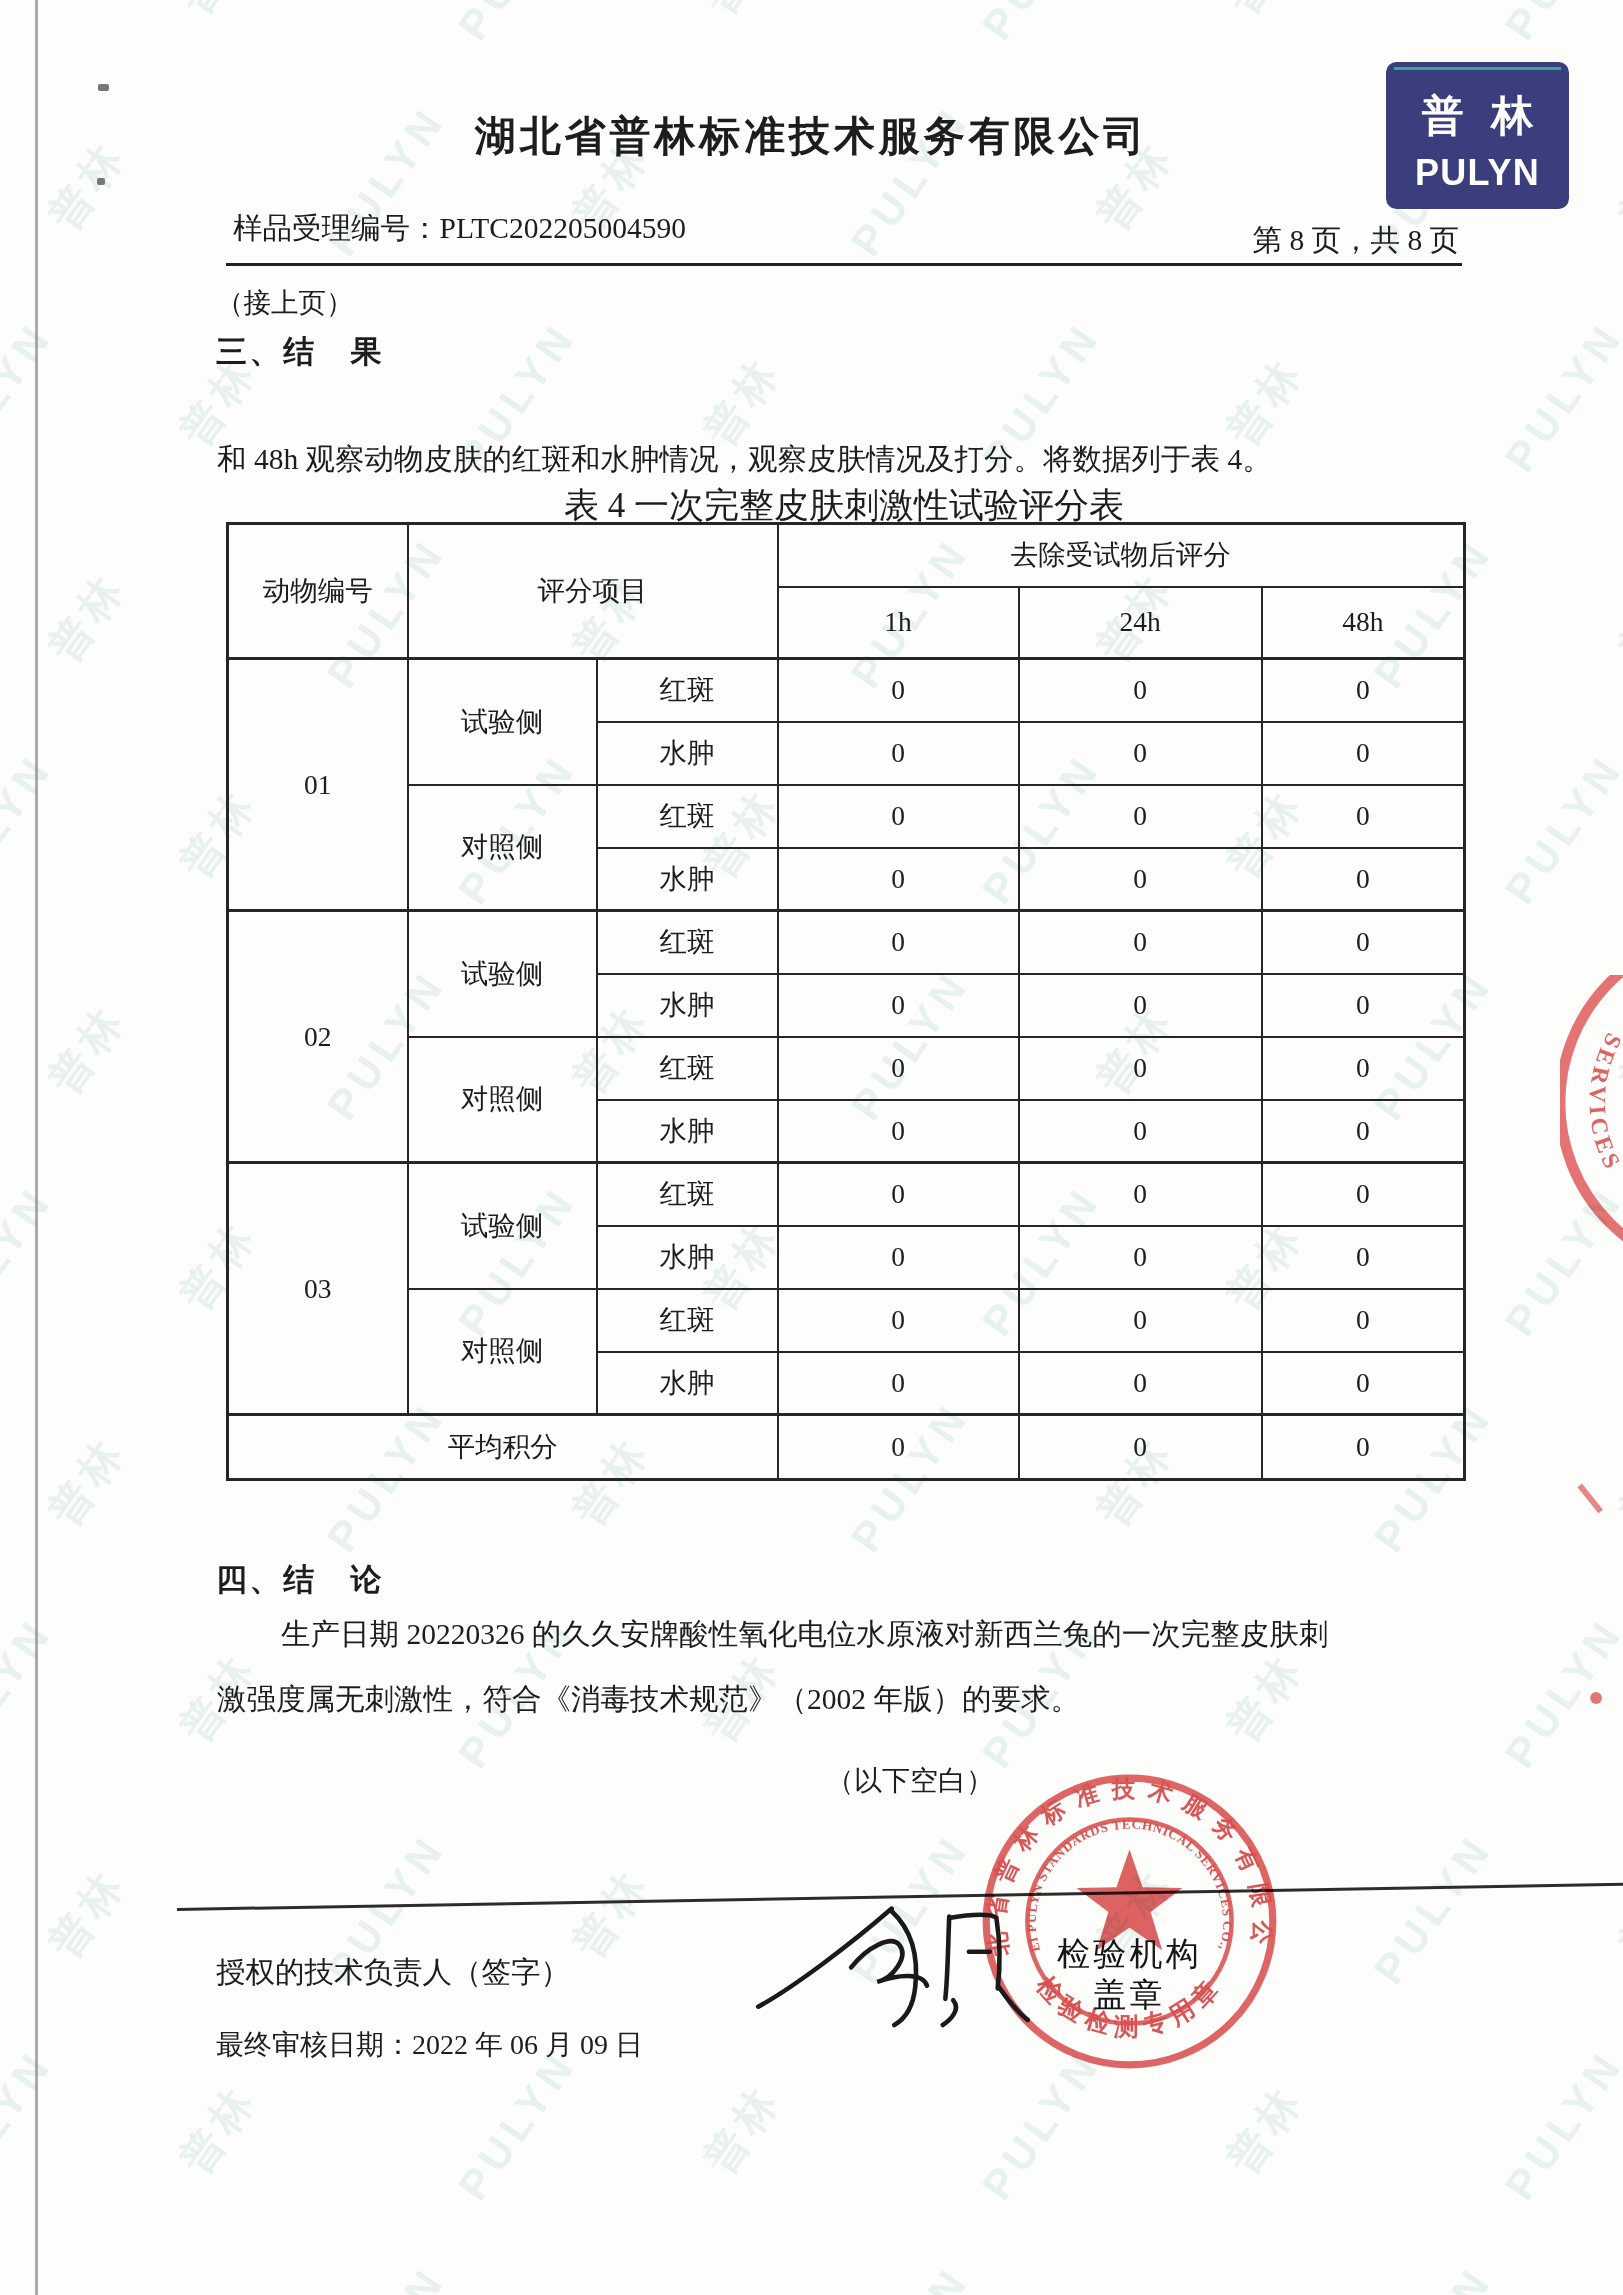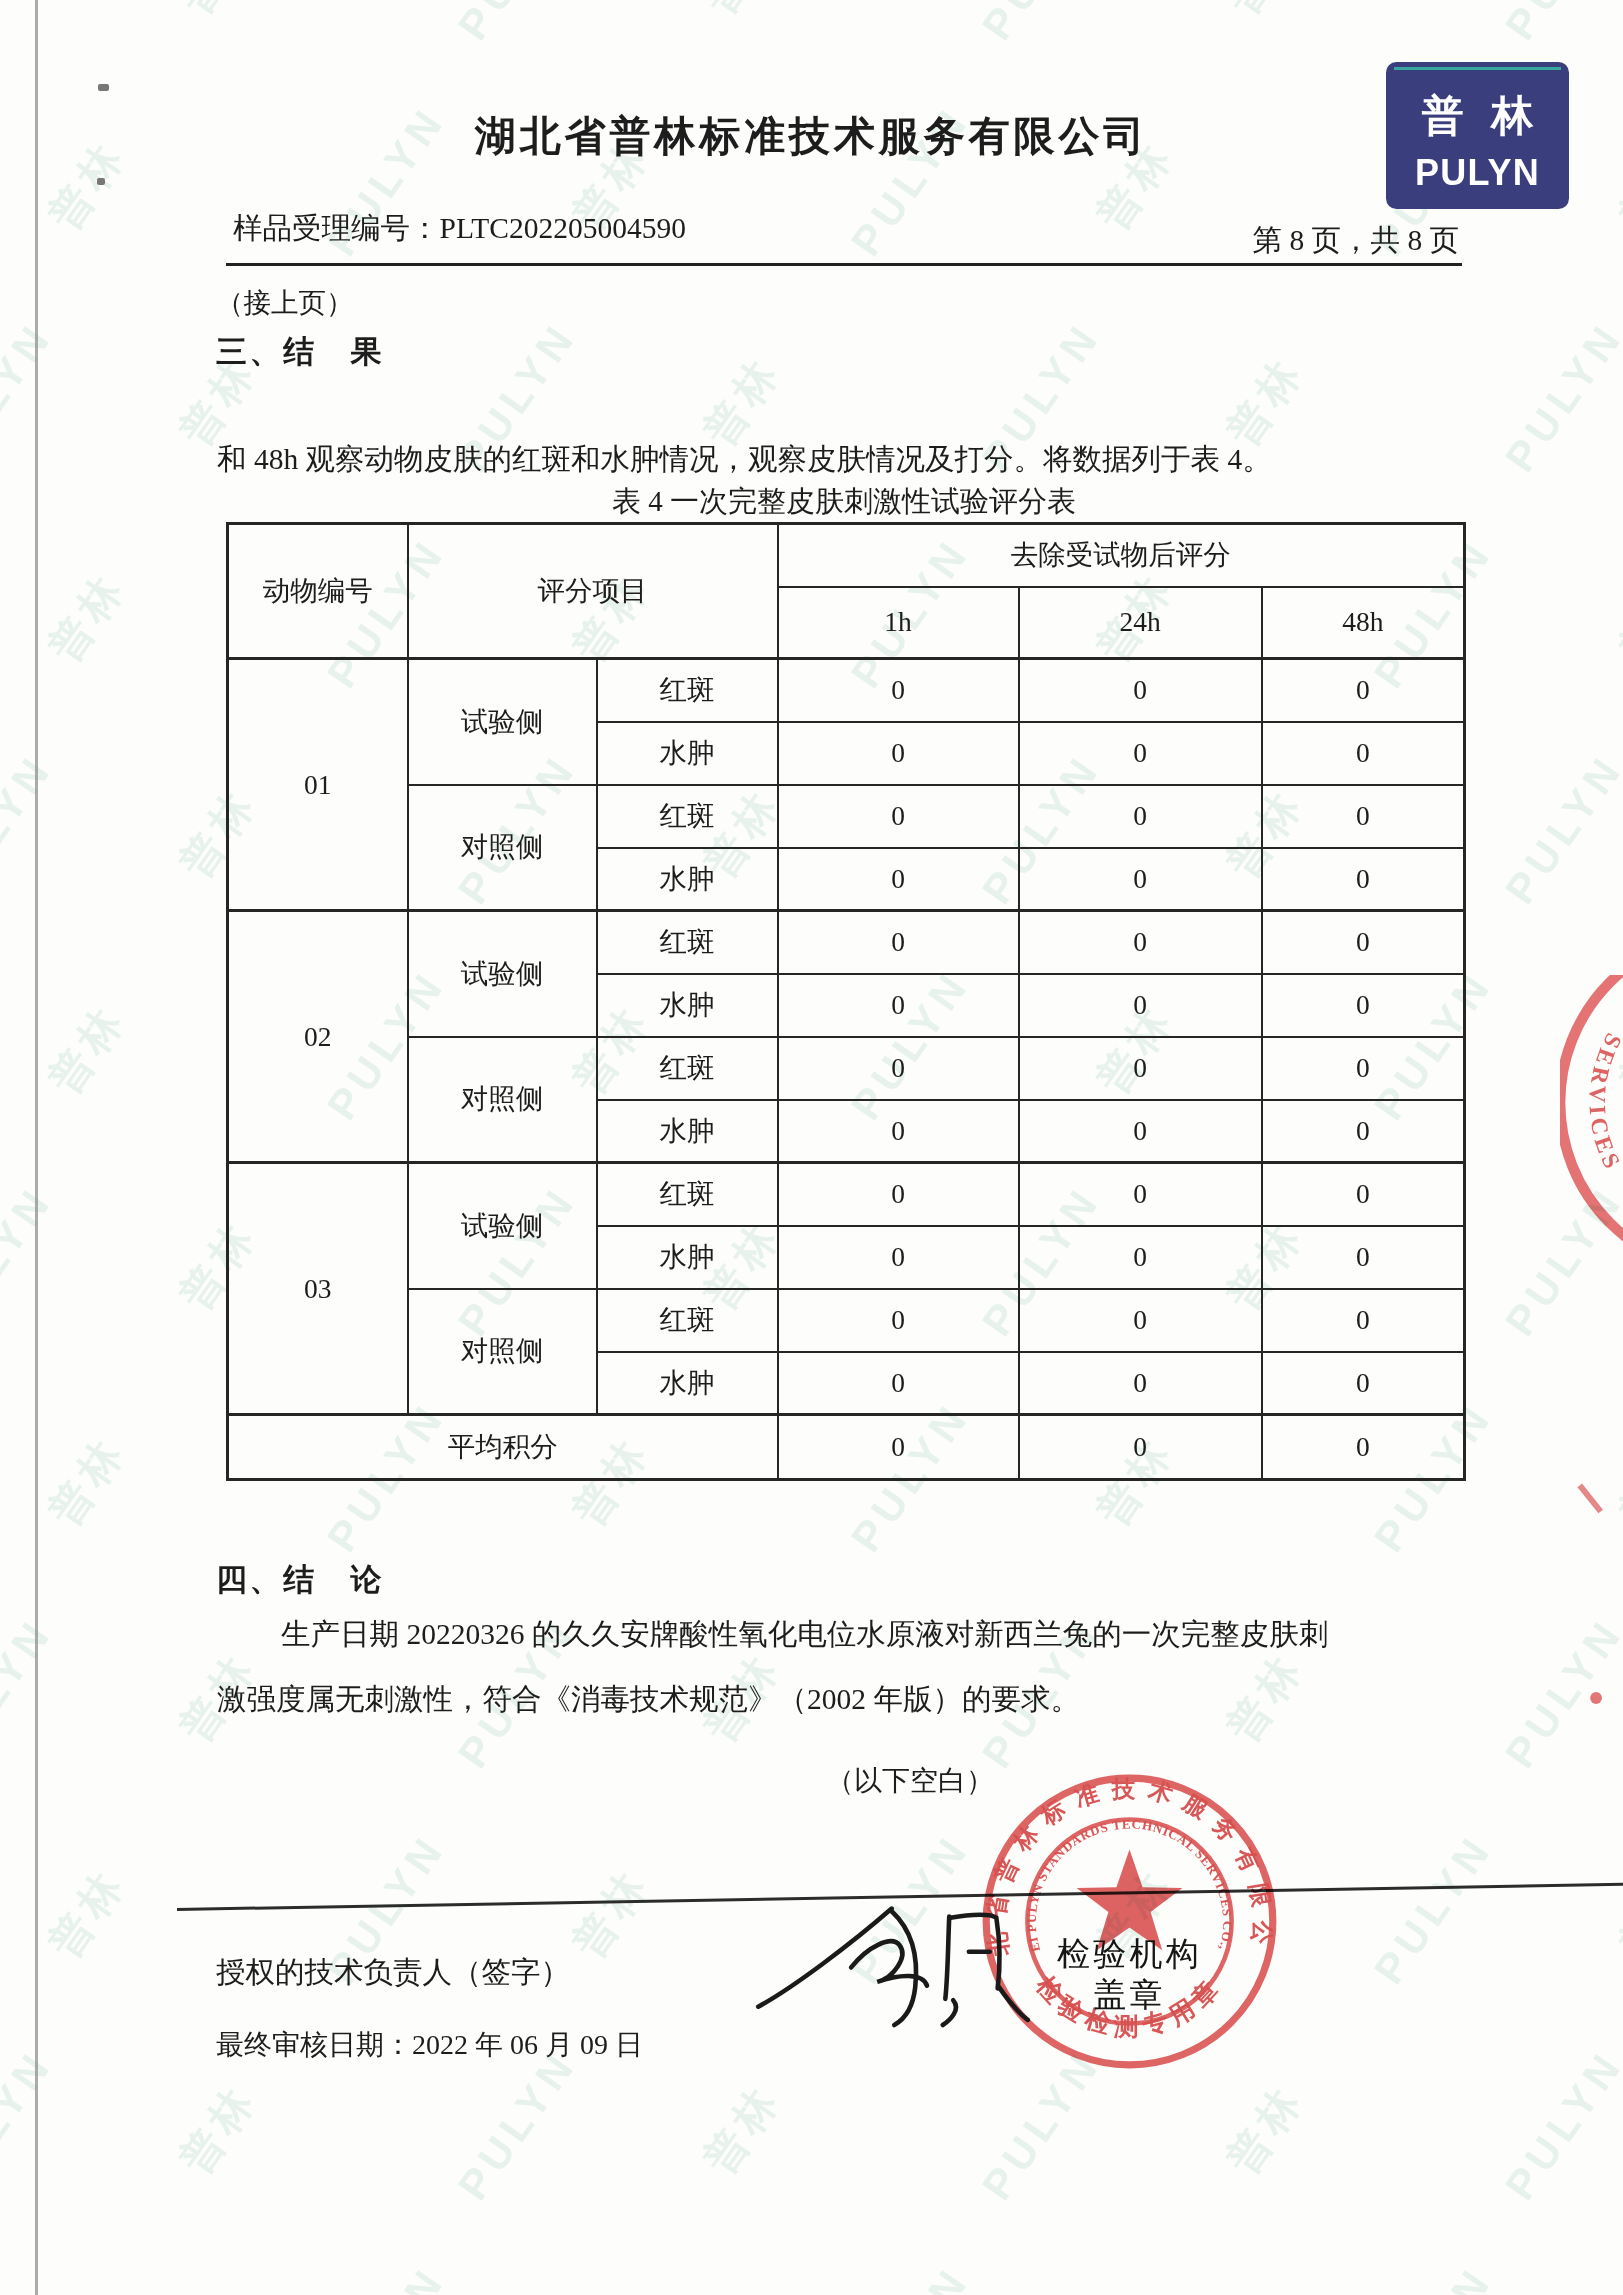--- a/index.html
+++ b/index.html
@@ -31,21 +31,21 @@
   .logo .bar{position:absolute;left:7.9px;right:7.9px;top:4.6px;height:3.3px;background:#35a79c;}
   .logo .cn{margin-top:26px;font-size:42px;font-weight:700;letter-spacing:27.5px;text-indent:27.5px;
             font-family:"Liberation Sans",sans-serif;}
   .logo .en{margin-top:7.9px;font-size:36px;font-weight:700;letter-spacing:1.3px;
             font-family:"Liberation Sans",sans-serif;}
 
   .continued{left:216px;top:285px;font-size:27.5px;z-index:2;}
   .h-results{left:216px;top:331px;font-size:31px;font-weight:700;letter-spacing:2.6px;z-index:2;}
   .para1{left:281px;top:386px;font-size:29.5px;z-index:2;}
   .para2{left:217px;top:440px;font-size:29.5px;z-index:2;}
-  .tbl-title{left:226px;width:1236px;top:482px;text-align:center;font-size:29px;z-index:2;}
+  .tbl-title{left:226px;width:1236px;top:482px;text-align:center;font-size:35px;z-index:2;}
 
   
   table.report{position:absolute;left:226px;top:522px;width:1236px;border-collapse:collapse;
         table-layout:fixed;font-size:27.5px;z-index:2;border:3.9px solid #262626;}
   table.report td,table.report th{border:2px solid #262626;text-align:center;vertical-align:middle;
         font-weight:normal;padding:0;}
   tr.h1{height:63px;} tr.h2{height:72px;}
   tr.r{height:63px;} tr.avg{height:65px;}
   tr.gsep td{border-top-width:3.9px;}
   tr.h2 th{border-bottom-width:3.9px;}

